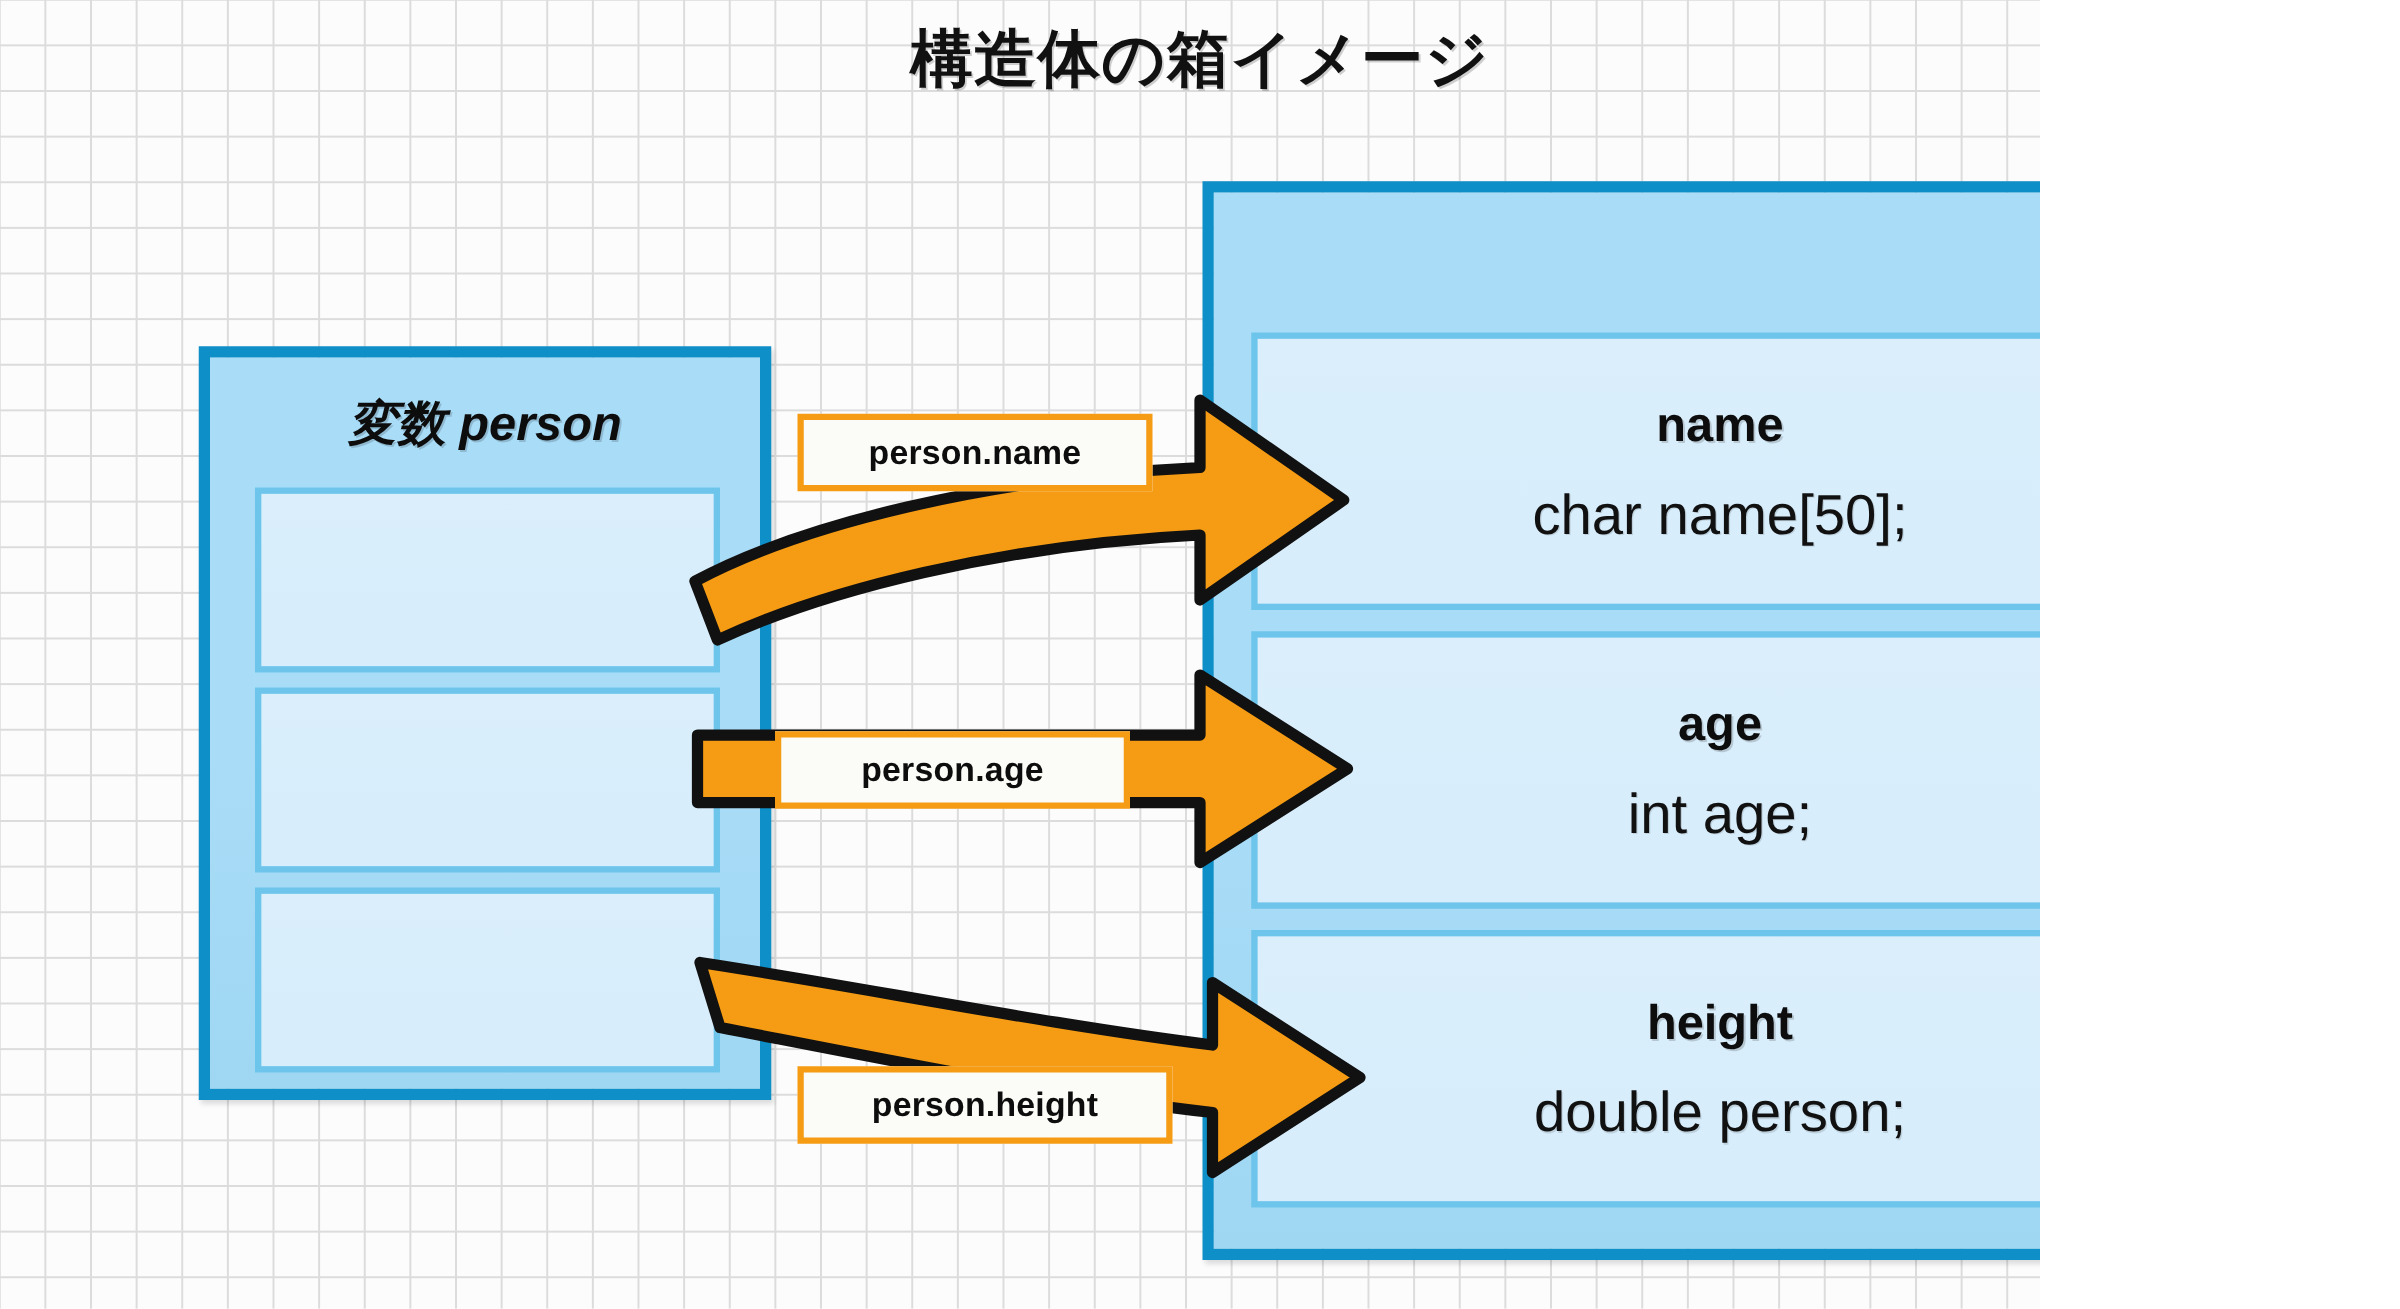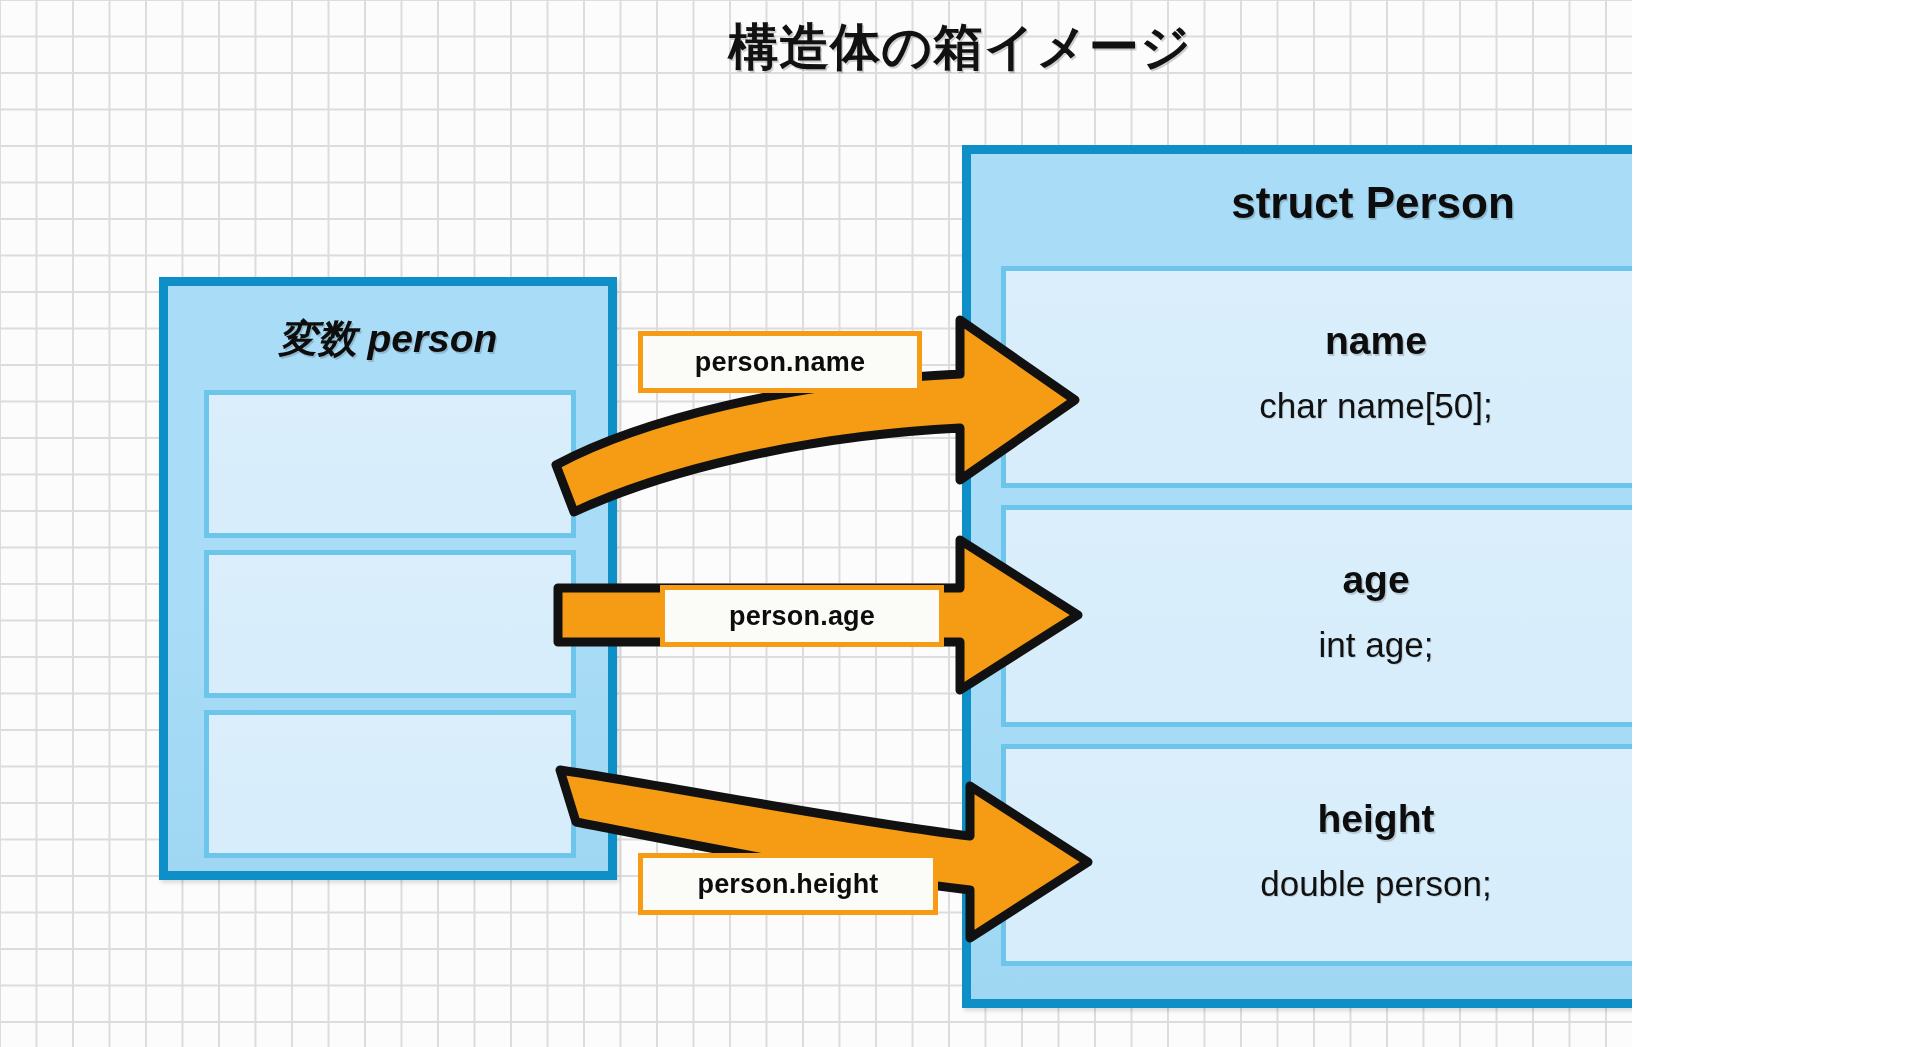--- a/index.html
+++ b/index.html
@@ -68,21 +68,21 @@
     font-weight: bold;
     font-size: 39px;
     color: #0d0d0d;
     text-shadow: 1.5px 1.5px 0 rgba(0,0,0,0.16);
   }
   .field-decl {
     position: absolute;
     left: 0;
     width: 100%;
     text-align: center;
-    font-size: 35px;
+    font-size: 45px;
     color: #111111;
     text-shadow: 1px 1px 0 rgba(0,0,0,0.12);
   }
 
   
   .arrow-label {
     position: absolute;
     box-sizing: border-box;
     background: #fbfbf7;
     border: 5px solid #f59b14;
@@ -114,21 +114,20 @@
 
   <div class="blue-outer" id="var-box" style="left:159px; top:277px; width:458px; height:603px;">
     <div class="box-heading" style="top:26px; font-size:39px;font-style:italic;">変数 person</div>
 
     <div class="field-cell" style="left:36px; top:104px; width:372px; height:148px;"></div>
     <div class="field-cell" style="left:36px; top:264px; width:372px; height:148px;"></div>
     <div class="field-cell" style="left:36px; top:424px; width:372px; height:148px;"></div>
   </div>
 
   <div class="blue-outer" id="struct-box" style="left:962px; top:145px; width:822px; height:863px;">
-    <div class="box-heading" style="top:24px; font-size:44px;">struct Person</div>
 
     <div class="field-cell" style="left:30px; top:112px; width:750px; height:222px;">
       <div class="field-name" style="top:48px;">name</div>
       <div class="field-decl" style="top:115px;">char name[50];</div>
     </div>
 
     <div class="field-cell" style="left:30px; top:351px; width:750px; height:222px;">
       <div class="field-name" style="top:48px;">age</div>
       <div class="field-decl" style="top:115px;">int age;</div>
     </div>
@@ -170,17 +169,17 @@
                L 1088 862
                L 970 938
                L 970 890
                C 846 876, 690 844, 576 822
                Z" fill="#f59b14" stroke="#111111" stroke-width="9" stroke-linejoin="round"></path>
     </g>
   </svg>
 
   <div class="arrow-label" style="left:638px; top:331px; width:284px; height:62px;">person.name</div>
 
-  <div class="arrow-label" style="left:660px; top:585px; width:284px; height:62px;text-align:right;">person.age</div>
+  <div class="arrow-label" style="left:620px; top:585px; width:284px; height:62px;text-align:right;">person.age</div>
 
   <div class="arrow-label" style="left:638px; top:853px; width:300px; height:62px;">person.height</div>
 
 </div>
 
 </body></html>

